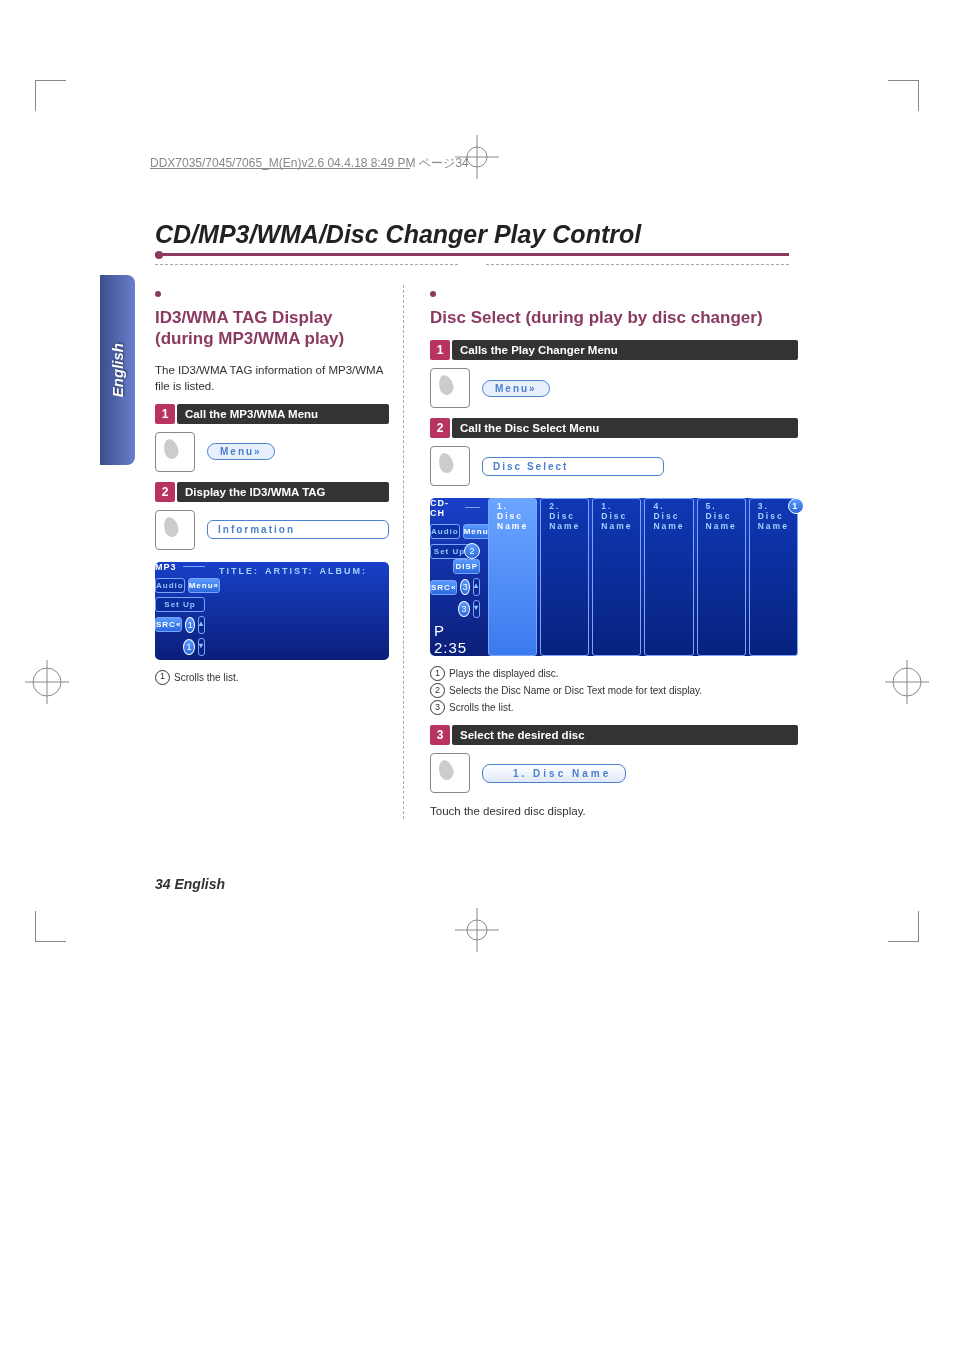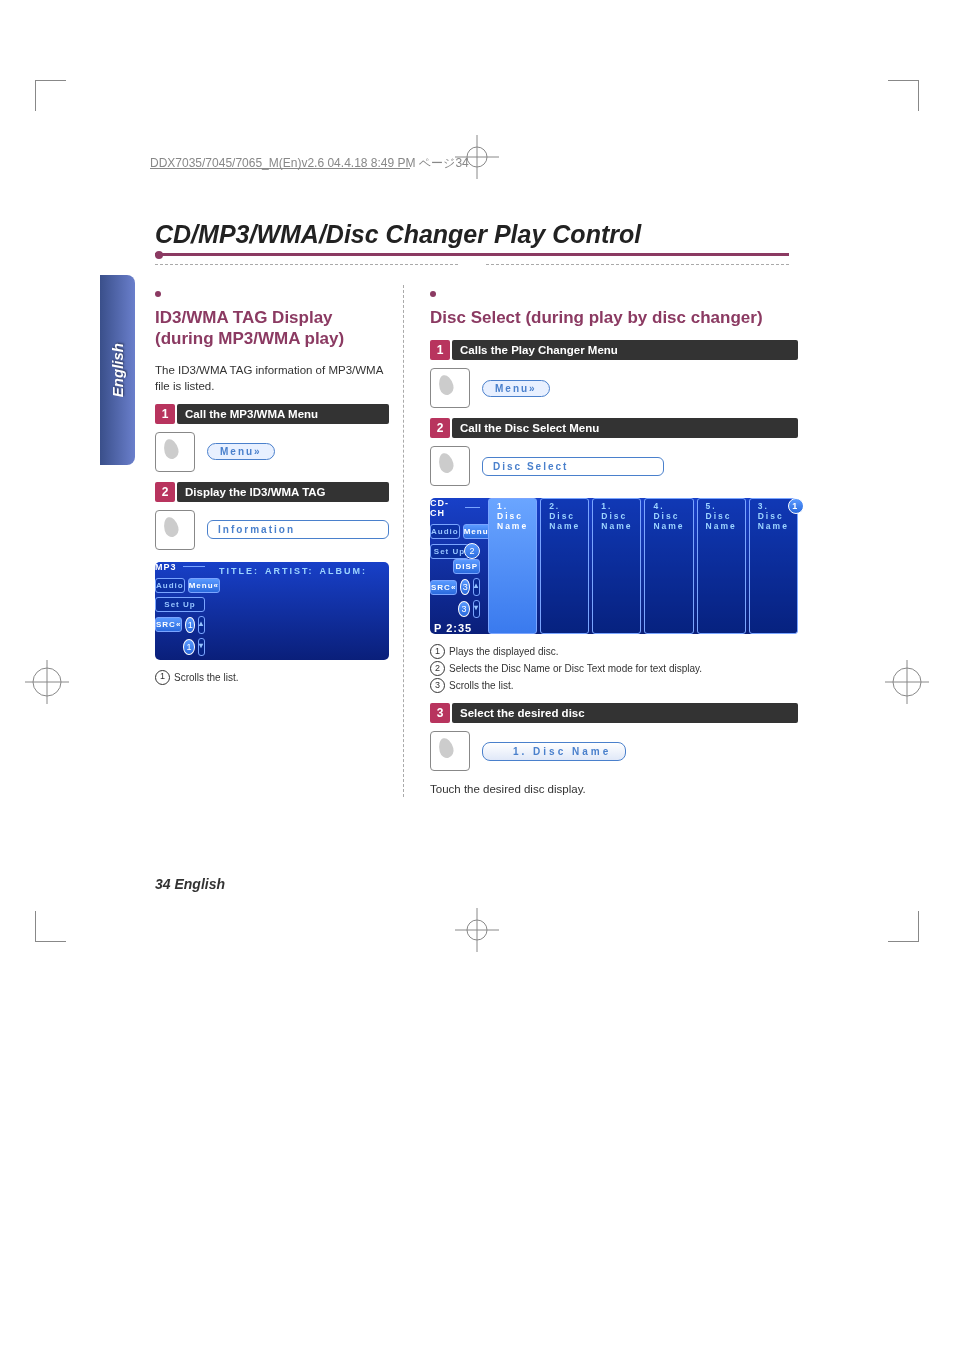--- a/index.html
+++ b/index.html
@@ -44,21 +44,21 @@
 .mbtn.hl{background:linear-gradient(#5a9aff,#2a6add);color:#fff}
 .screen-main{flex:1;display:flex;flex-direction:row;gap:6px;color:#9cd4ff;font-size:9px;font-weight:bold;letter-spacing:2px;padding:4px 6px}
 .list-item{border:1px solid #7aa5ff;border-radius:3px;padding:2px 8px;color:#9cd4ff;font-size:8.5px;letter-spacing:2px;font-weight:bold;background:rgba(0,40,140,.3);position:relative}
 .list-item.active{background:linear-gradient(#6aa5ff,#3a7aee);color:#fff}
 .screen-hdr{color:#fff;font-size:9px;font-weight:bold;letter-spacing:1px;margin-bottom:2px;display:flex;align-items:center;gap:2px}
 .circ{display:inline-flex;width:14px;height:14px;border:1px solid #fff;border-radius:50%;align-items:center;justify-content:center;font-size:9px;color:#fff;background:linear-gradient(#5a9aff,#2a6add)}
 .circ-dark{display:inline-flex;width:13px;height:13px;border:1px solid #333;border-radius:50%;align-items:center;justify-content:center;font-size:9px;color:#333}
 .notes{font-size:10px;color:#333;margin-top:10px;line-height:1.5}
 .notes .row{display:flex;gap:4px;margin-bottom:2px}
 .footer{position:absolute;bottom:200px;left:155px;font-size:14px;font-weight:bold;font-style:italic;color:#333}
-.ptime{color:#fff;font-size:11px;font-weight:bold;letter-spacing:1px;padding-left:4px}
+.ptime{color:#fff;font-size:15px;font-weight:normal;letter-spacing:1px;padding-left:4px}
 .hline{position:absolute;border-top:1px solid #7aa5ff;height:1px}
 </style>
 </head>
 <body>
 <div class="page">
 
 <div class="corner-tl"></div>
 <div class="corner-tr"></div>
 <div class="corner-bl"></div>
 <div class="corner-br"></div>

